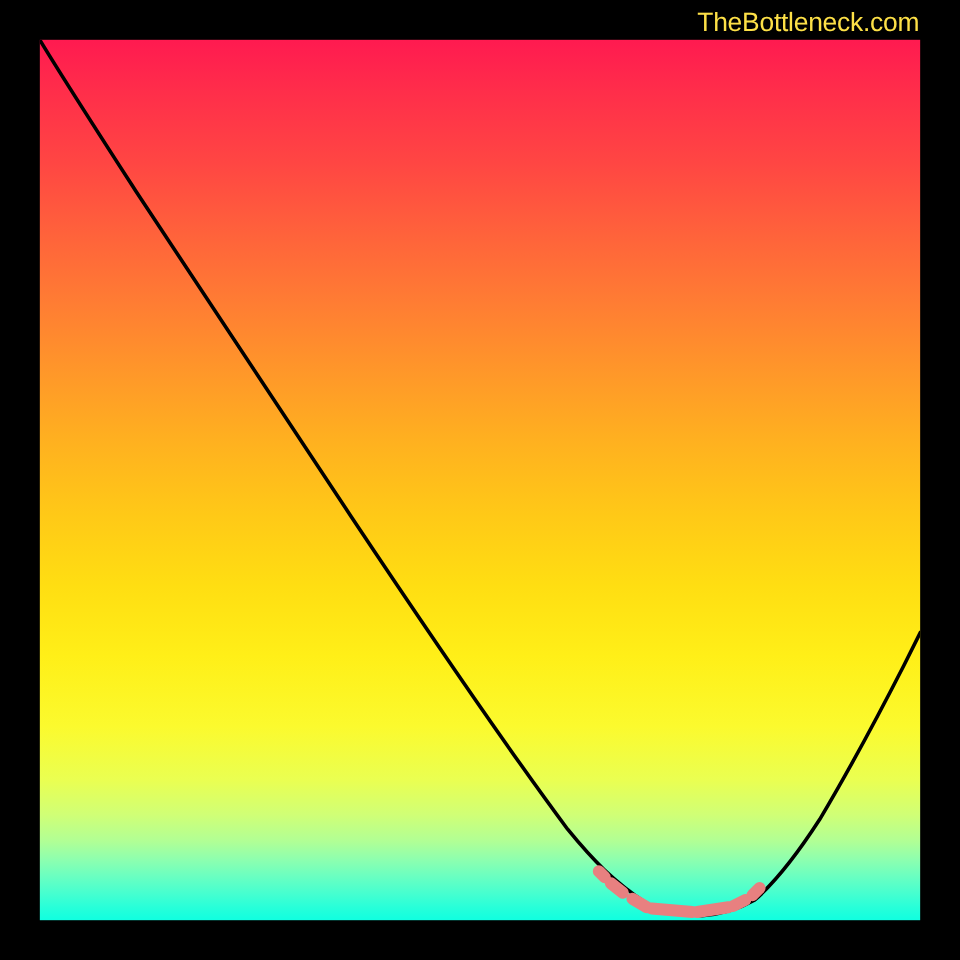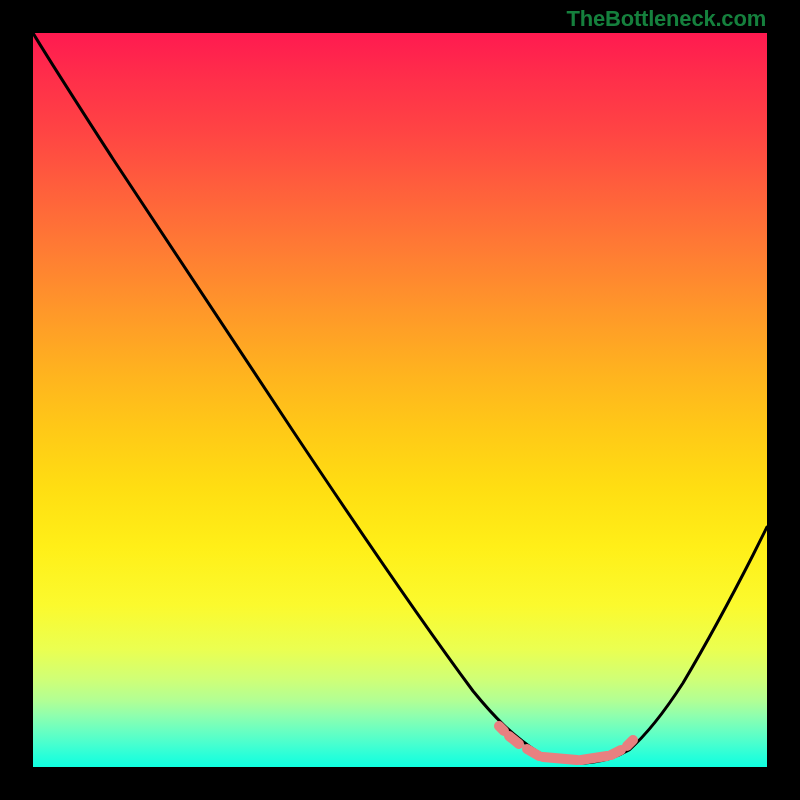--- a/index.html
+++ b/index.html
@@ -60,23 +60,23 @@
     position: absolute;
     top: 0;
     left: 0;
     width: 734px;
     height: 734px;
   }
   .watermark {
     position: absolute;
     top: 6px;
     right: 34px;
-    color: #15803d;
+    color: #fde047;
     font-size: 22px;
-    font-weight: 700;
+    font-weight: 400;
     letter-spacing: -0.2px;
     user-select: none;
   }
 </style>
 </head>
 <body>
 
 <div class="frame">
 
   <div class="plot">

